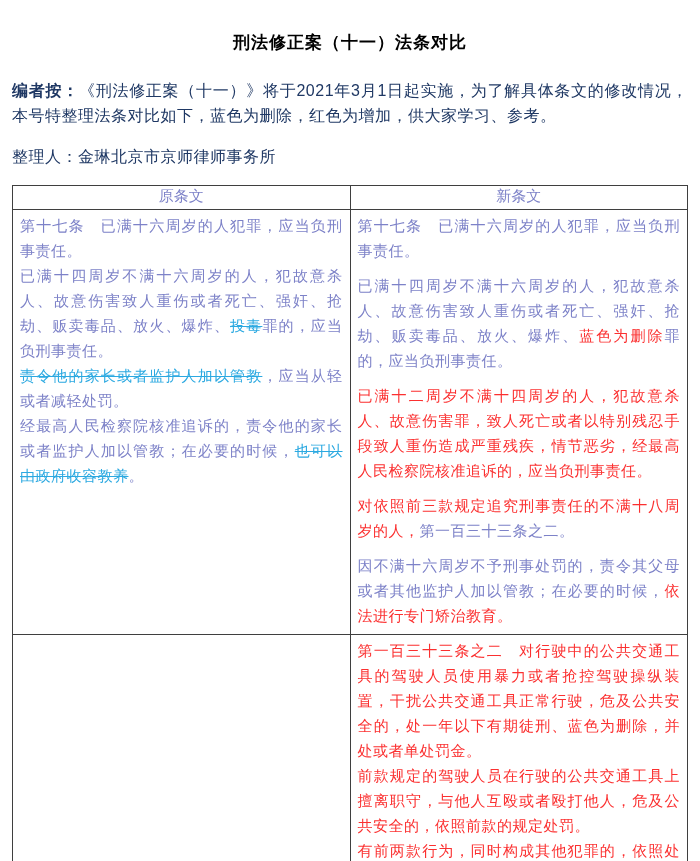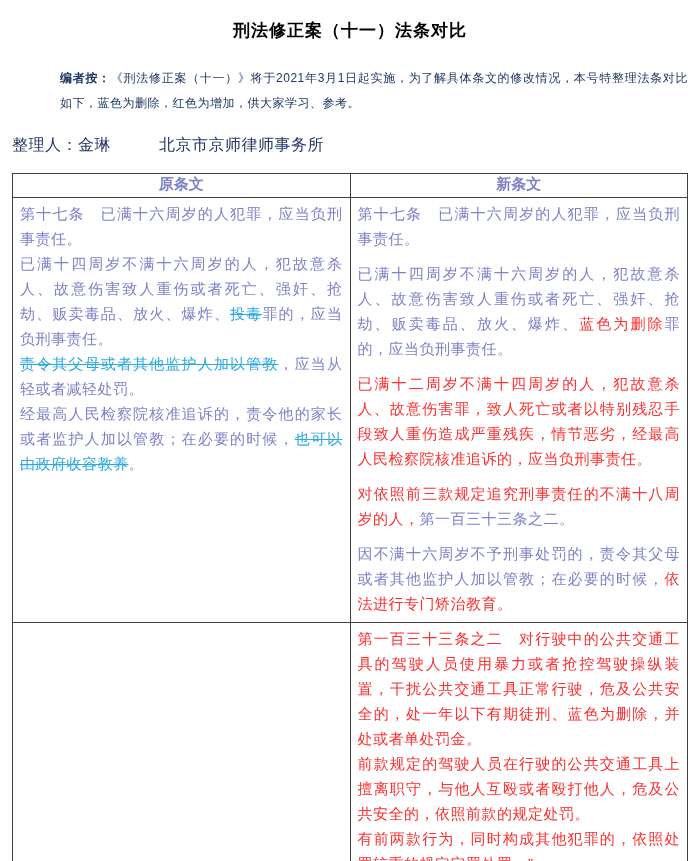--- a/index.html
+++ b/index.html
@@ -11,47 +11,47 @@
     --title:#000000;
   }
   *{box-sizing:border-box;}
   html,body{margin:0;padding:0;background:#ffffff;}
   body{
     width:700px;height:861px;overflow:hidden;
     font-family:"Liberation Sans","DejaVu Sans",sans-serif;
   }
   .page{padding:0 12px;}
   .doc-title{
-    margin:5px;padding-top:14px;
+    margin:17px;padding-top:14px;
     text-align:center;font-size:17px;font-weight:bold;
     color:var(--title);letter-spacing:1px;
   }
   .intro{
     margin-top:24px;
     color:var(--navy);
-    font-size:12px;line-height:25px;
-    text-align:justify;letter-spacing:0.5px;margin-left:48px;
+    font-size:16px;line-height:25px;
+    text-align:justify;letter-spacing:0.5px;
   }
   .intro .lbl{font-weight:bold;}
   .editor-line{
     color:var(--navy);font-size:16px;line-height:25px;letter-spacing:0.5px;
   }
   .editor-line .lbl{font-weight:normal;}
-  .editor-line .firm{margin-left:48px;}
+  .editor-line .firm{}
   table.cmp{
     width:676px;margin-top:14px;
     border-collapse:collapse;table-layout:fixed;
   }
   table.cmp th, table.cmp td{
     border:1px solid var(--border);
     vertical-align:top;
   }
   table.cmp th{
     height:24px;padding:1px 4px;
-    font-weight:bold;text-align:center;
+    font-weight:normal;text-align:center;
     color:var(--blue);font-size:15px;
   }
   table.cmp td{
     padding:3px 7px 6px 7px;
     color:var(--blue);
     font-size:15px;line-height:25px;
     text-align:justify;letter-spacing:0.5px;margin-top:24px;
   }
   table.cmp td p{margin:0;}
   table.cmp td.spaced p + p{margin-top:10px;}
@@ -76,21 +76,21 @@
       <tr>
         <th>原条文</th>
         <th>新条文</th>
       </tr>
     </thead>
     <tbody>
         <tr>
           <td>
             <p><span class="run-n">第十七条　已满十六周岁的人犯罪，应当负刑事责任。</span></p>
             <p><span class="run-n">已满十四周岁不满十六周岁的人，犯故意杀人、故意伤害致人重伤或者死亡、强奸、抢劫、贩卖毒品、放火、爆炸、</span><span class="run-d">投毒</span><span class="run-n">罪的，应当负刑事责任。</span></p>
-            <p><span class="run-d">责令其父母或者其他监护人加以管教</span><span class="run-n">，应当从轻或者减轻处罚。</span></p>
+            <p><span class="run-d">责令他的家长或者监护人加以管教</span><span class="run-n">，应当从轻或者减轻处罚。</span></p>
             <p><span class="run-n">经最高人民检察院核准追诉的，责令他的家长或者监护人加以管教；在必要的时候，</span><span class="run-d">也可以由政府收容教养</span><span class="run-n">。</span></p>
           </td>
           <td class="spaced">
             <p><span class="run-n">第十七条　已满十六周岁的人犯罪，应当负刑事责任。</span></p>
             <p><span class="run-n">已满十四周岁不满十六周岁的人，犯故意杀人、故意伤害致人重伤或者死亡、强奸、抢劫、贩卖毒品、放火、爆炸、</span><span class="run-a">蓝色为删除</span><span class="run-n">罪的，应当负刑事责任。</span></p>
             <p><span class="run-a">已满十二周岁不满十四周岁的人，犯故意杀人、故意伤害罪，致人死亡或者以特别残忍手段致人重伤造成严重残疾，情节恶劣，经最高人民检察院核准追诉的，应当负刑事责任。</span></p>
             <p><span class="run-a">对依照前三款规定追究刑事责任的不满十八周岁的人，</span><span class="run-n">第一百三十三条之二。</span></p>
             <p><span class="run-n">因不满十六周岁不予刑事处罚的，责令其父母或者其他监护人加以管教；在必要的时候，</span><span class="run-a">依法进行专门矫治教育。</span></p>
           </td>
         </tr>

